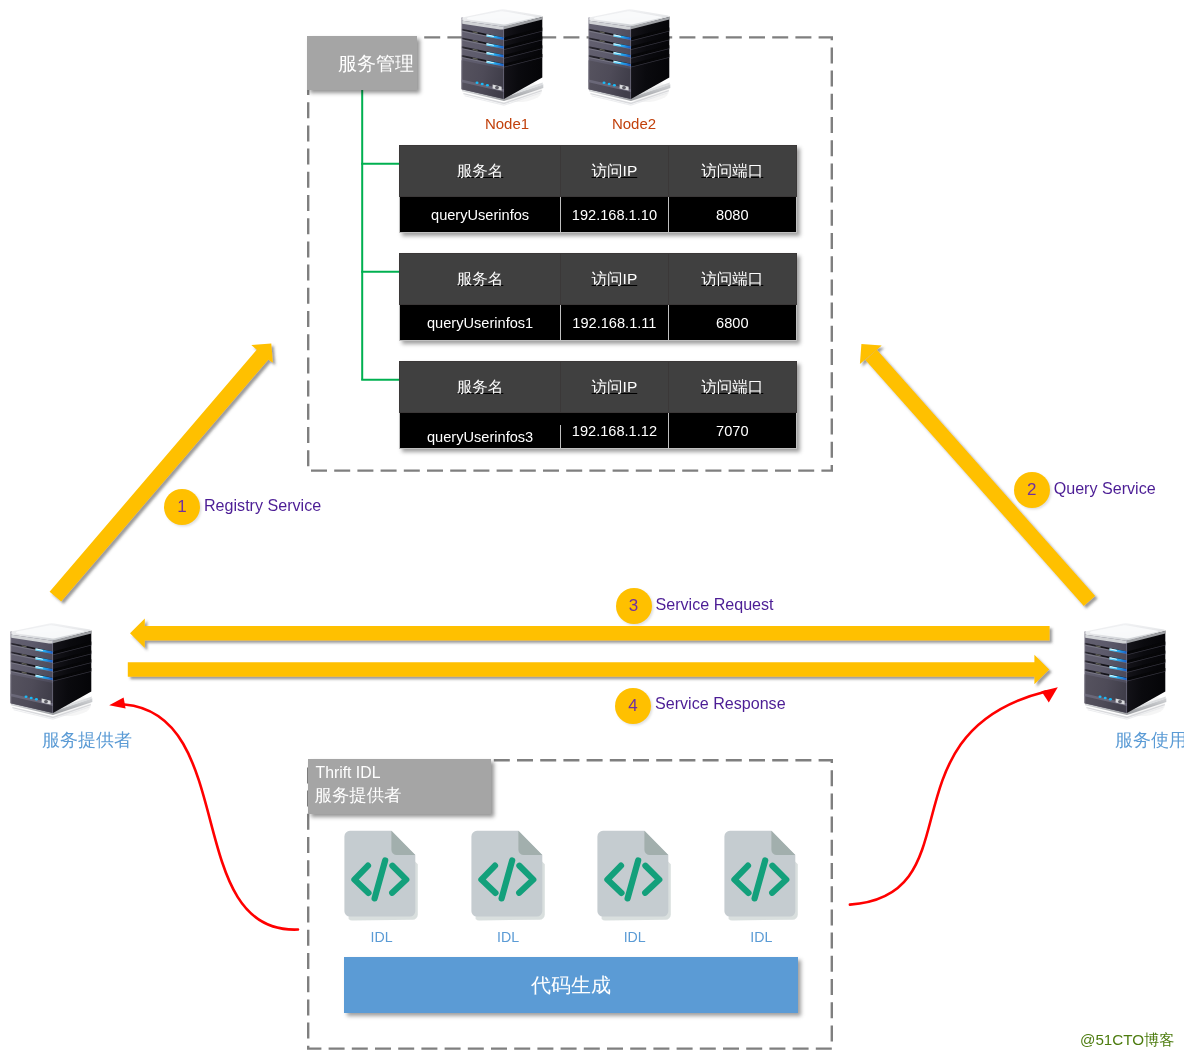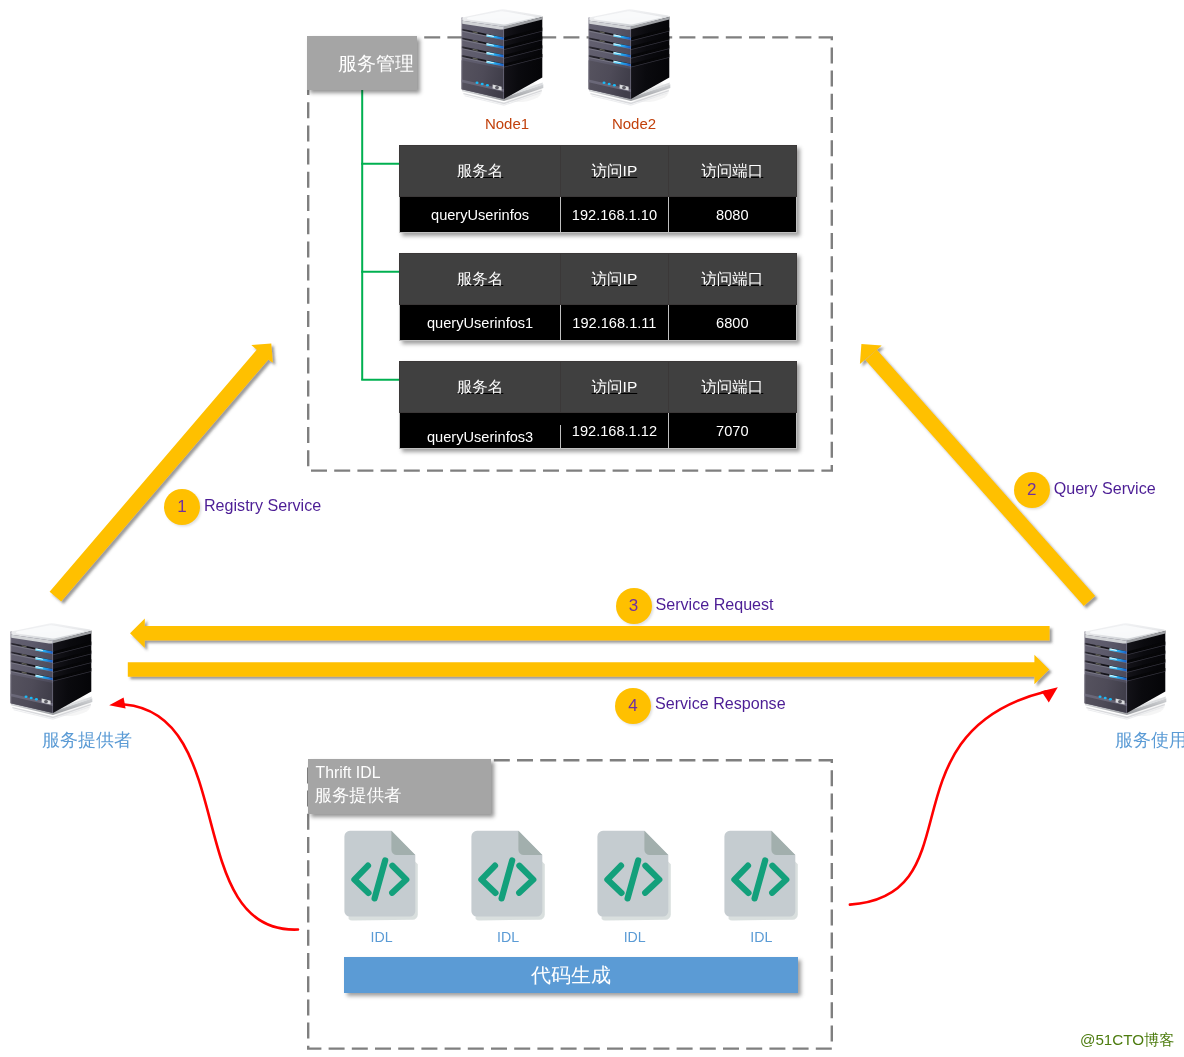--- a/index.html
+++ b/index.html
@@ -250,21 +250,21 @@
     </svg>
   <svg class="abs" style="left:723.8px;top:830px;width:74px;height:92px;">
       <use href="#idlFileIcon"></use>
     </svg>
 
   <div class="idllbl" style="left:331.5px;top:928.5px;width:100px;">IDL</div>
   <div class="idllbl" style="left:458.1px;top:928.5px;width:100px;">IDL</div>
   <div class="idllbl" style="left:584.7px;top:928.5px;width:100px;">IDL</div>
   <div class="idllbl" style="left:711.3px;top:928.5px;width:100px;">IDL</div>
 
-  <div class="codegen" style="left:344px;top:957px;width:454px;height:36px;">
+  <div class="codegen" style="left:344px;top:957px;width:454px;height:56px;">
     <span>代码生成</span>
   </div>
 
   <div class="stepgrp" style="left:164px;top:489px;">
     <span class="stepcircle">1</span>
     <span class="steplbl">Registry Service</span>
   </div>
   <div class="stepgrp" style="left:1013.7px;top:472px;">
     <span class="stepcircle">2</span>
     <span class="steplbl">Query Service</span>

